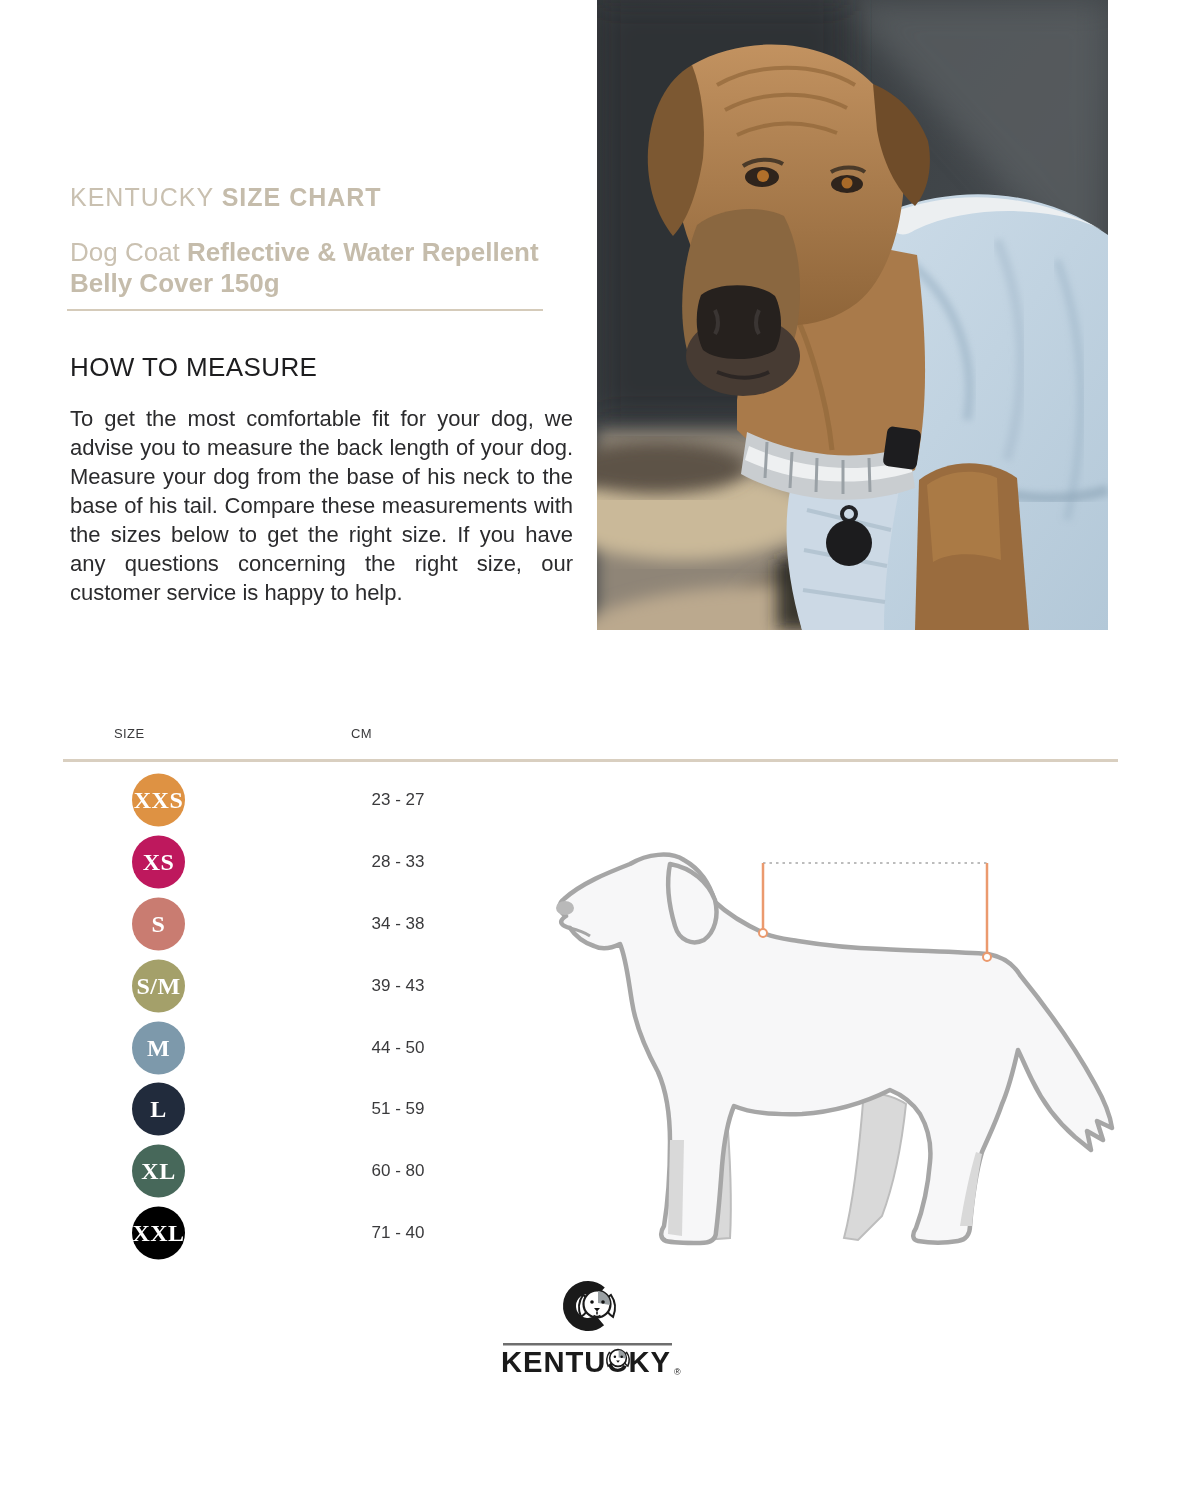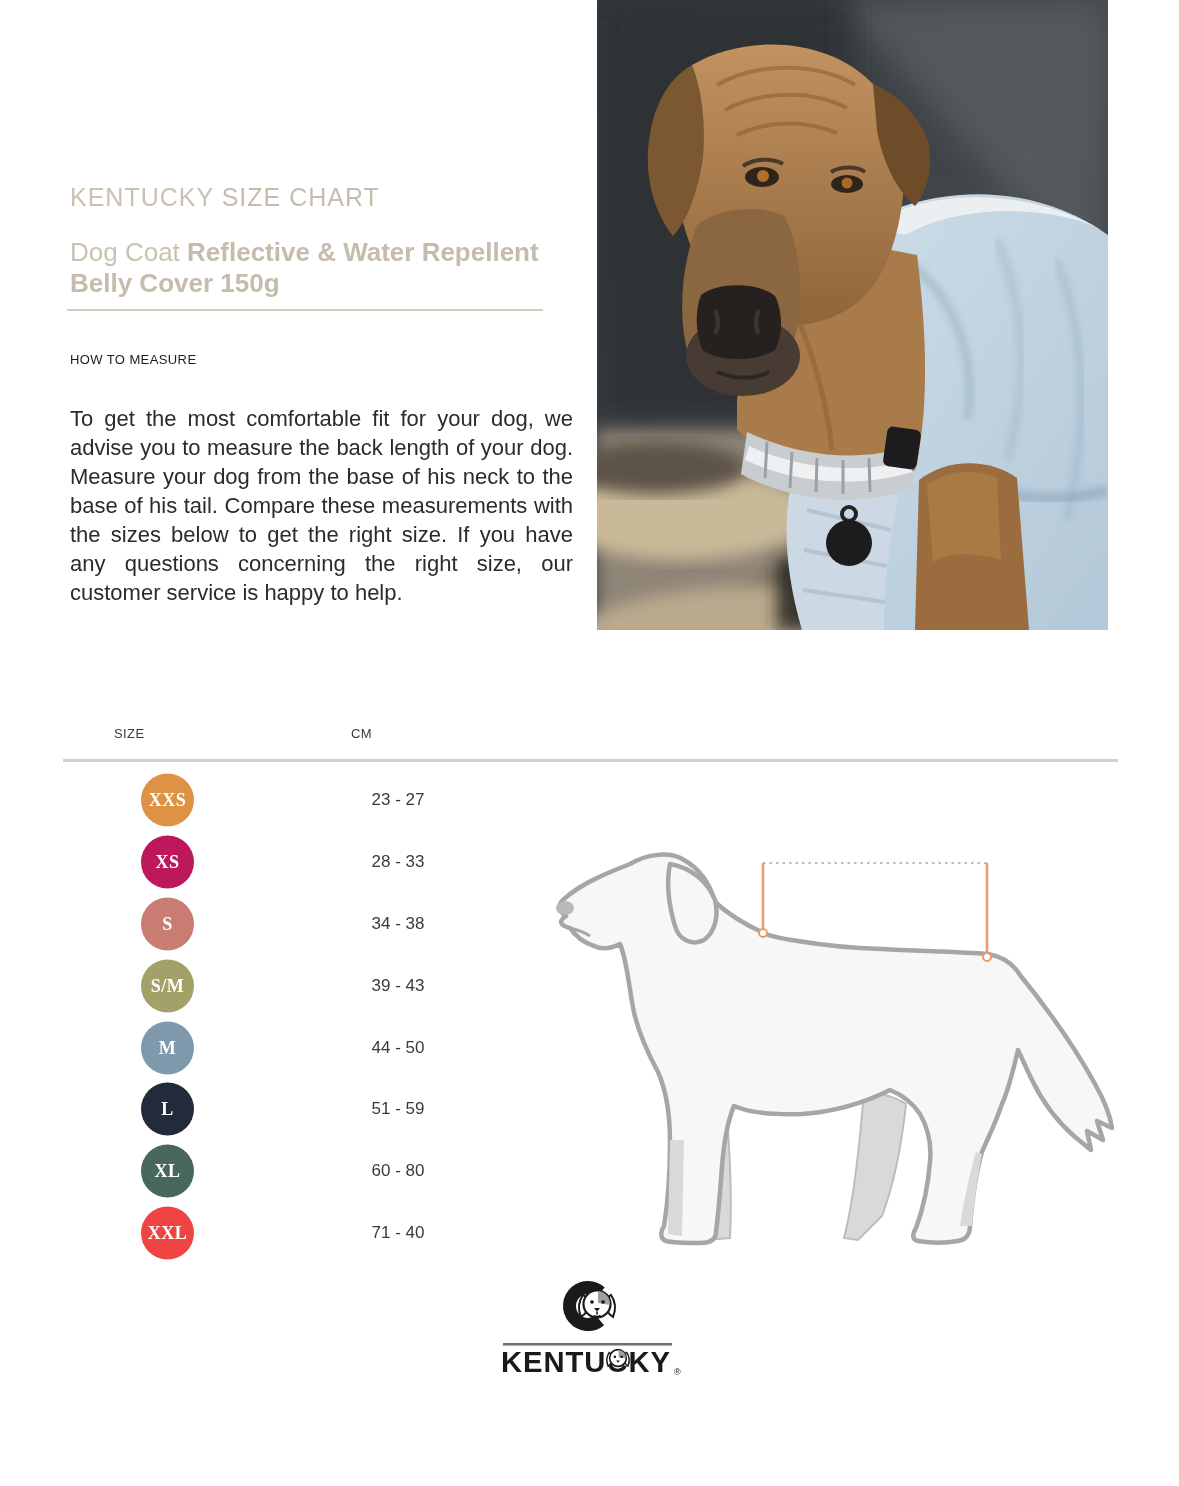--- a/index.html
+++ b/index.html
@@ -2,44 +2,44 @@
 <html><head>
 <meta charset="utf-8">
 <style>
   html,body{margin:0;padding:0;background:#ffffff;}
   .page{position:relative;width:1179px;height:1486px;background:#ffffff;overflow:hidden;
         font-family:"Liberation Sans",sans-serif;}
 
   
   .brand-title{position:absolute;left:70px;top:183px;font-size:25px;letter-spacing:1px;
                color:#c9c0b0;white-space:nowrap;}
-  .brand-title .bold{font-weight:normal;color:#c5bcab;}
+  .brand-title .bold{font-weight:bold;color:#c5bcab;}
   .product{position:absolute;left:70px;top:237px;width:482px;font-size:26px;line-height:31px;
            color:#cac1b1;}
   .product .bold{font-weight:bold;color:#c5bcab;}
   .rule-sub{position:absolute;left:67px;top:309px;width:476px;height:2px;background:#d5cbba;}
 
-  .htm-heading{position:absolute;left:70px;top:352px;font-size:13px;letter-spacing:.4px;
+  .htm-heading{position:absolute;left:70px;top:352px;font-size:26px;letter-spacing:.4px;
                color:#1d1d1f;font-weight:500;}
   .body-text{position:absolute;left:70px;top:404px;width:503px;font-size:22px;line-height:29px;
              color:#2b2b2d;text-align:justify;}
 
   
   .col-head{position:absolute;top:726px;font-size:13px;letter-spacing:.4px;color:#3a3a3c;
             width:90px;}
   .col-head.size{left:114px;}
   .col-head.cm{left:351px;}
   .rule-table{position:absolute;left:63px;top:759px;width:1055px;height:2.5px;background:#d9cfc0;}
 
   .size-rows{position:absolute;left:63px;top:769px;width:420px;}
   .size-row{position:relative;height:61.9px;}
-  .badge{position:absolute;left:78px;top:50%;transform:translateY(-50%);
+  .badge{position:absolute;left:69px;top:50%;transform:translateY(-50%);
          width:53px;height:53px;border-radius:50%;
          display:flex;align-items:center;justify-content:center;
-         font-family:"Liberation Serif",serif;font-weight:bold;font-size:18px;
+         font-family:"Liberation Serif",serif;font-weight:bold;font-size:24px;
          letter-spacing:.5px;color:#ffffff;}
   .cm-val{position:absolute;left:255px;top:50%;transform:translateY(-50%);
           width:160px;text-align:center;font-size:17px;color:#3a3a3c;}
 
   
   .photo{position:absolute;left:597px;top:0;width:511px;height:630px;}
   .dog-diagram{position:absolute;left:552px;top:842px;width:572px;height:418px;}
   .logo{position:absolute;left:500px;top:1268px;width:190px;height:112px;}
 </style>
 </head>
@@ -171,21 +171,21 @@
         <div class="badge" style="background: rgb(33, 43, 60);">L</div>
         <div class="cm-val">51 - 59</div>
       </div>
 
       <div class="size-row">
         <div class="badge" style="background: rgb(71, 104, 90);">XL</div>
         <div class="cm-val">60 - 80</div>
       </div>
 
       <div class="size-row">
-        <div class="badge" style="background: #ef4444;">XXL</div>
+        <div class="badge" style="background: #000000;">XXL</div>
         <div class="cm-val">71 - 40</div>
       </div>
     </div>
 
   <div class="dog-diagram">
     <svg width="572" height="418" viewBox="0 0 572 418">
 
       <path d="M140,258 L174,262 C178,310 180,360 178,396 L152,398 C147,352 143,300 140,258 Z" fill="#d9d9d9" stroke="#bdbdbd" stroke-width="2"></path>
       <path d="M312,248 C332,252 346,256 354,262 C350,300 342,342 330,374 L306,398 L292,396 C302,358 308,300 312,248 Z" fill="#d9d9d9" stroke="#bdbdbd" stroke-width="2"></path>
 

